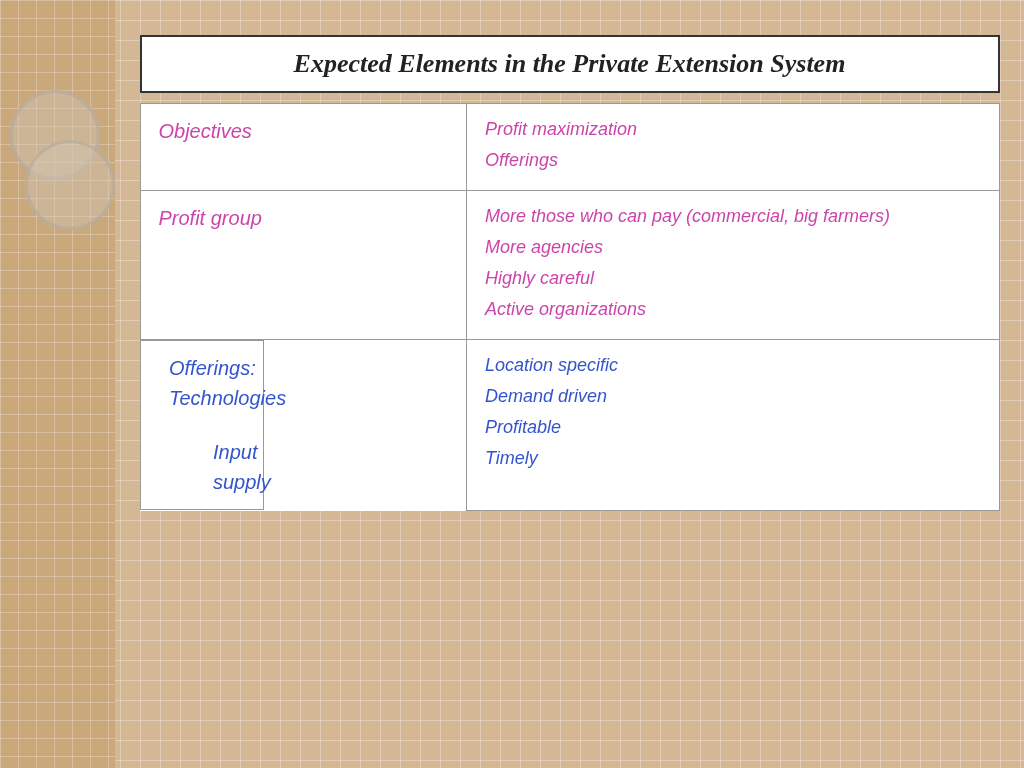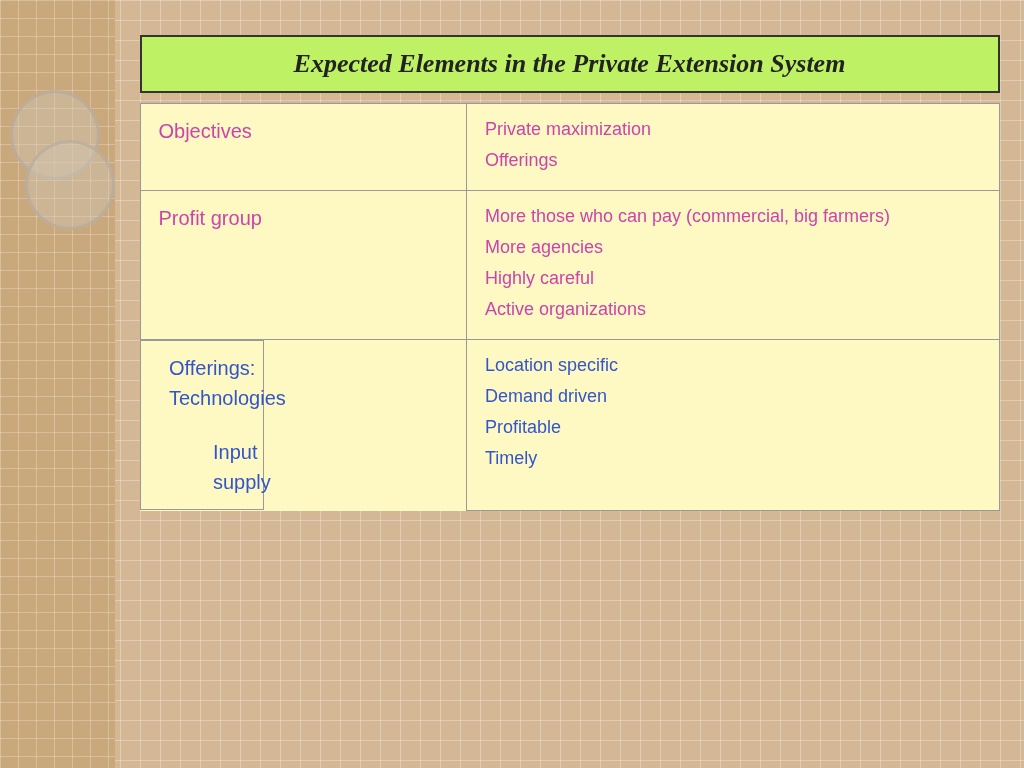--- a/index.html
+++ b/index.html
@@ -74,27 +74,28 @@
     .page-title {
       font-family: Georgia, 'Times New Roman', serif;
       font-style: italic;
       font-weight: bold;
       font-size: 26px;
       color: #222;
       text-align: center;
       border: 2.5px solid #333;
       padding: 12px 20px;
       margin-bottom: 10px;
-      background: #bef264;
+      background: #ffffff;
     }
 
     table {
       width: 100%;
       border-collapse: collapse;
-      background-color: #fef9c3;
+      background-color: #ffffff;
+      font-style: italic;
     }
 
     td {
       border: 1.5px solid #999;
       padding: 12px 18px;
       vertical-align: top;
       font-size: 18px;
       line-height: 1.5;
     }
 
@@ -153,21 +154,21 @@
   <div class="page-title">Expected Elements in the Private Extension System</div>
 
   <table>
 
     <tbody>
         <tr>
       <td>
         <span class="label-pink">Objectives</span>
       </td>
       <td>
-        <span class="value-pink value-line">Private maximization</span>
+        <span class="value-pink value-line">Profit maximization</span>
         <span class="value-pink value-line">Offerings</span>
       </td>
     </tr>
 
     <tr>
       <td>
         <span class="label-pink">Profit group</span>
       </td>
       <td>
         <span class="value-pink value-line">More those who can pay (commercial, big farmers)</span>

